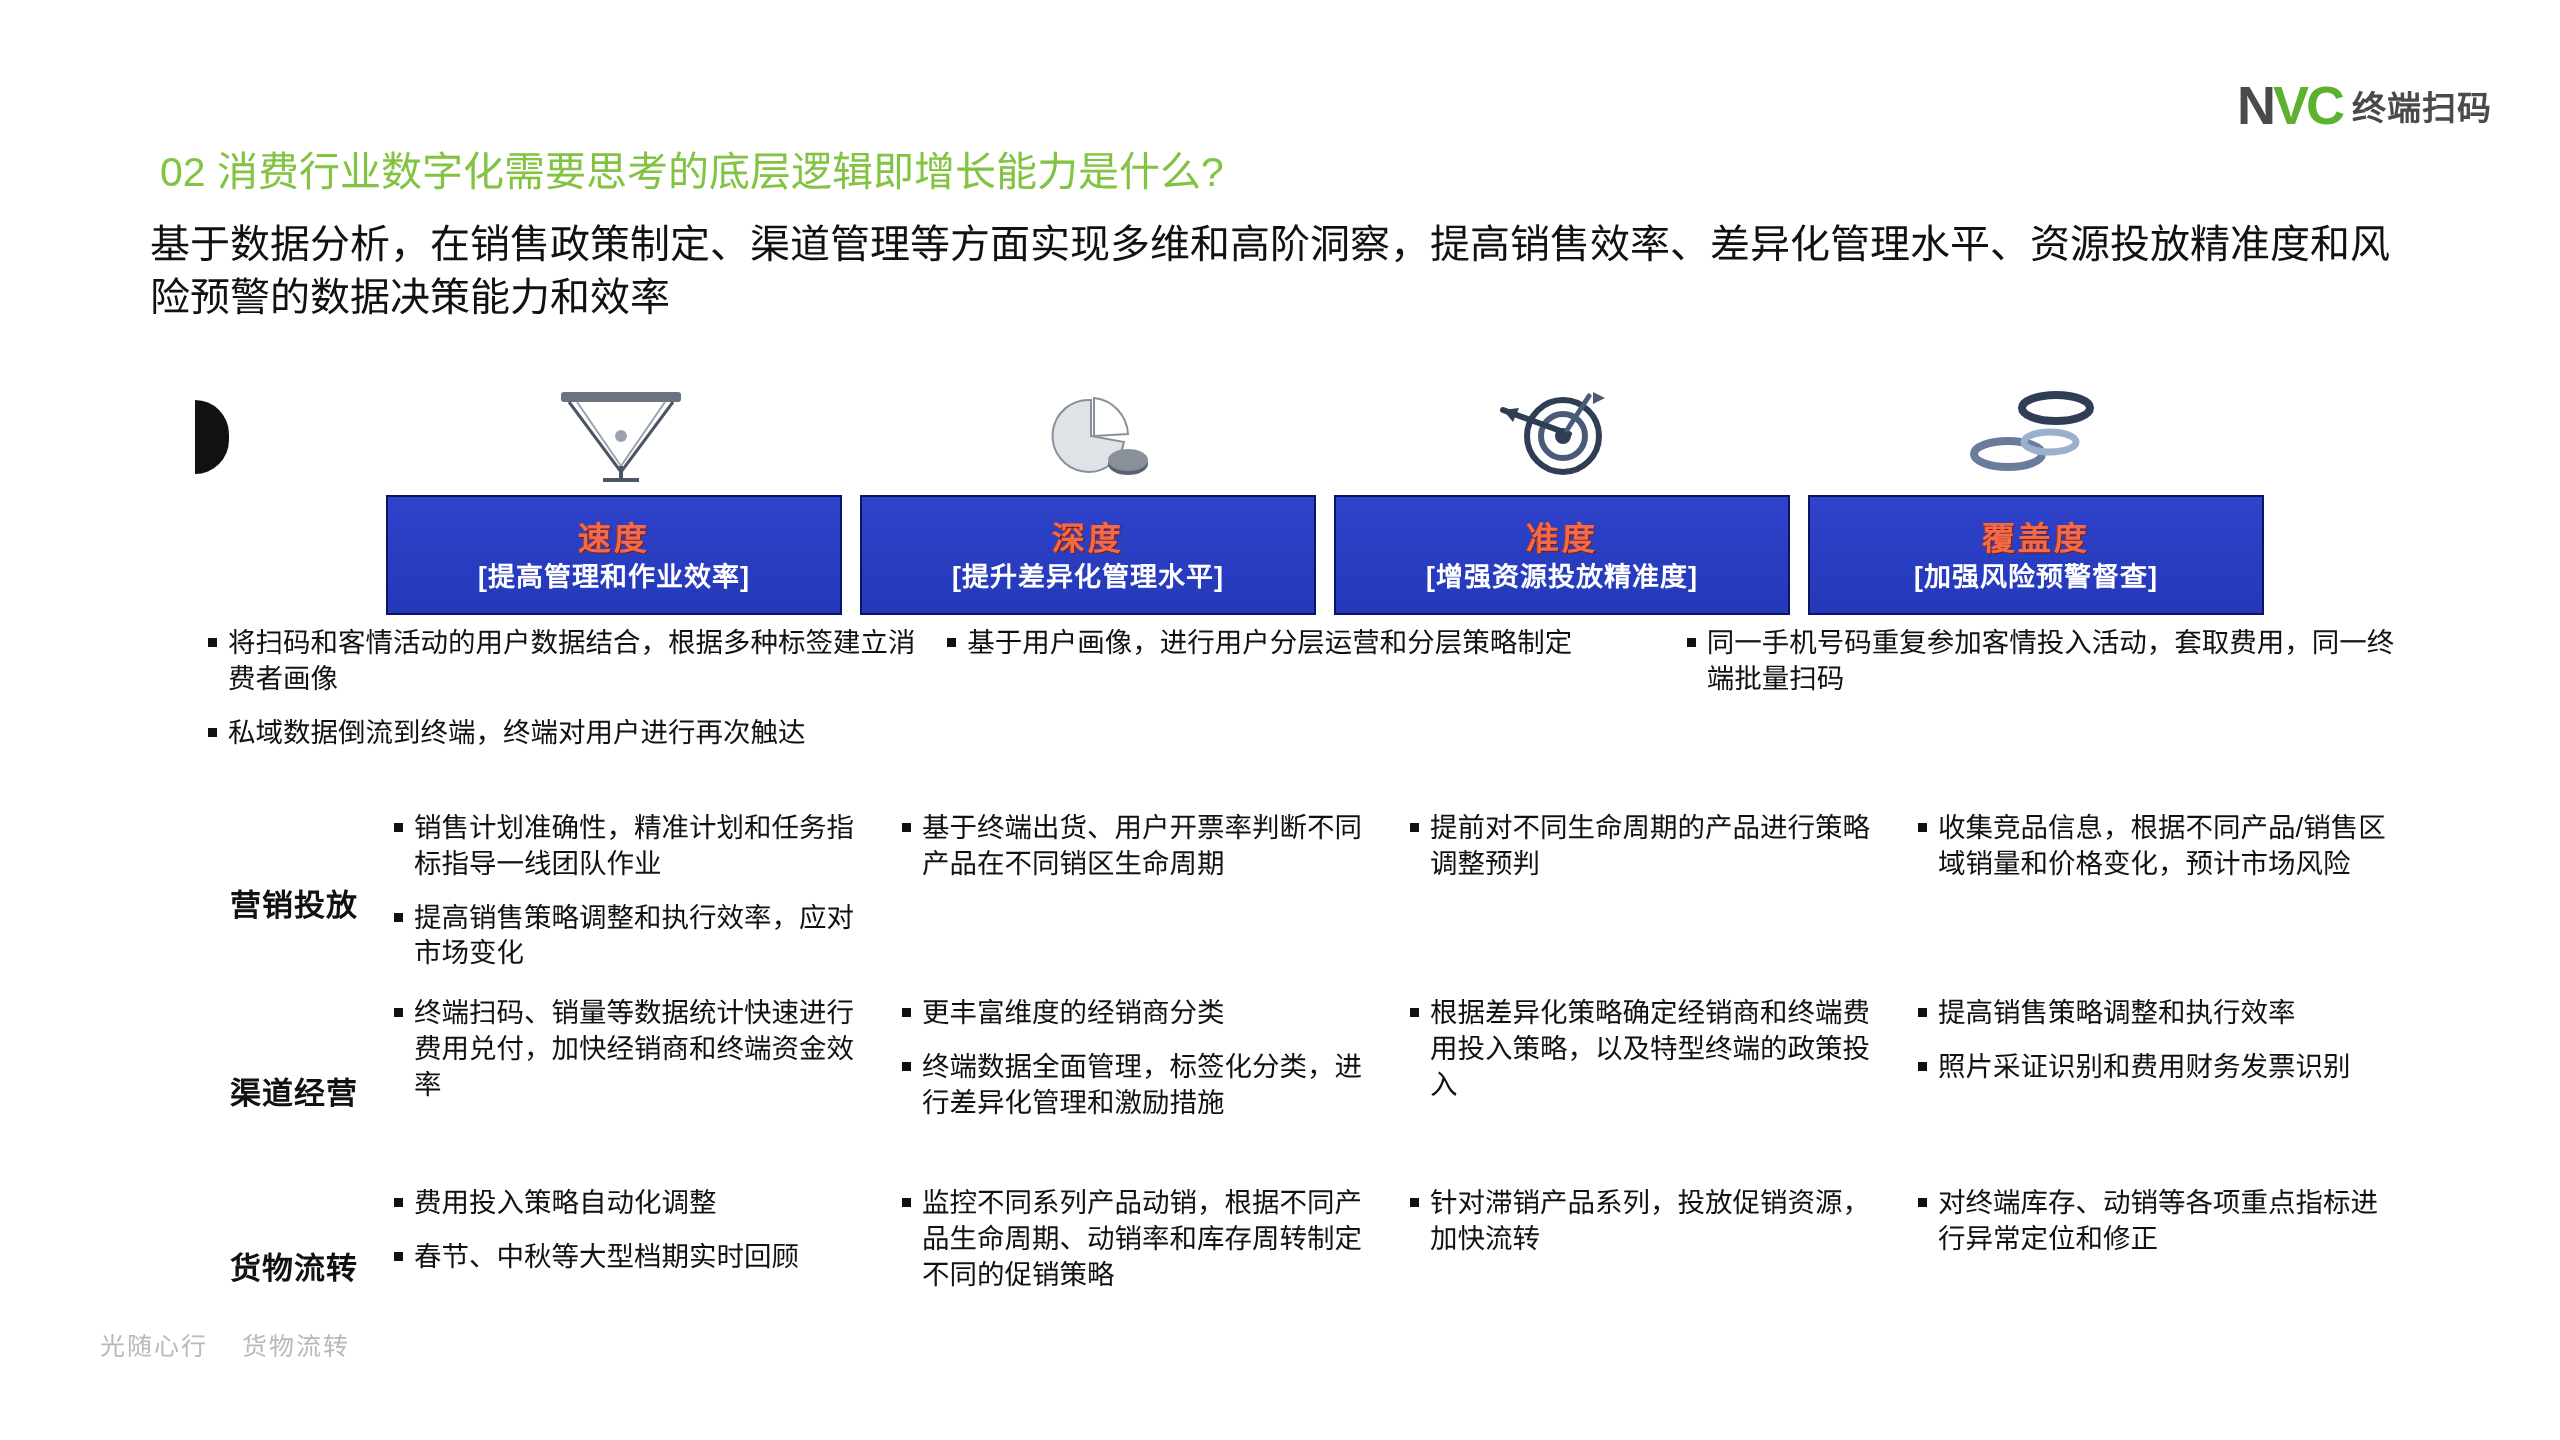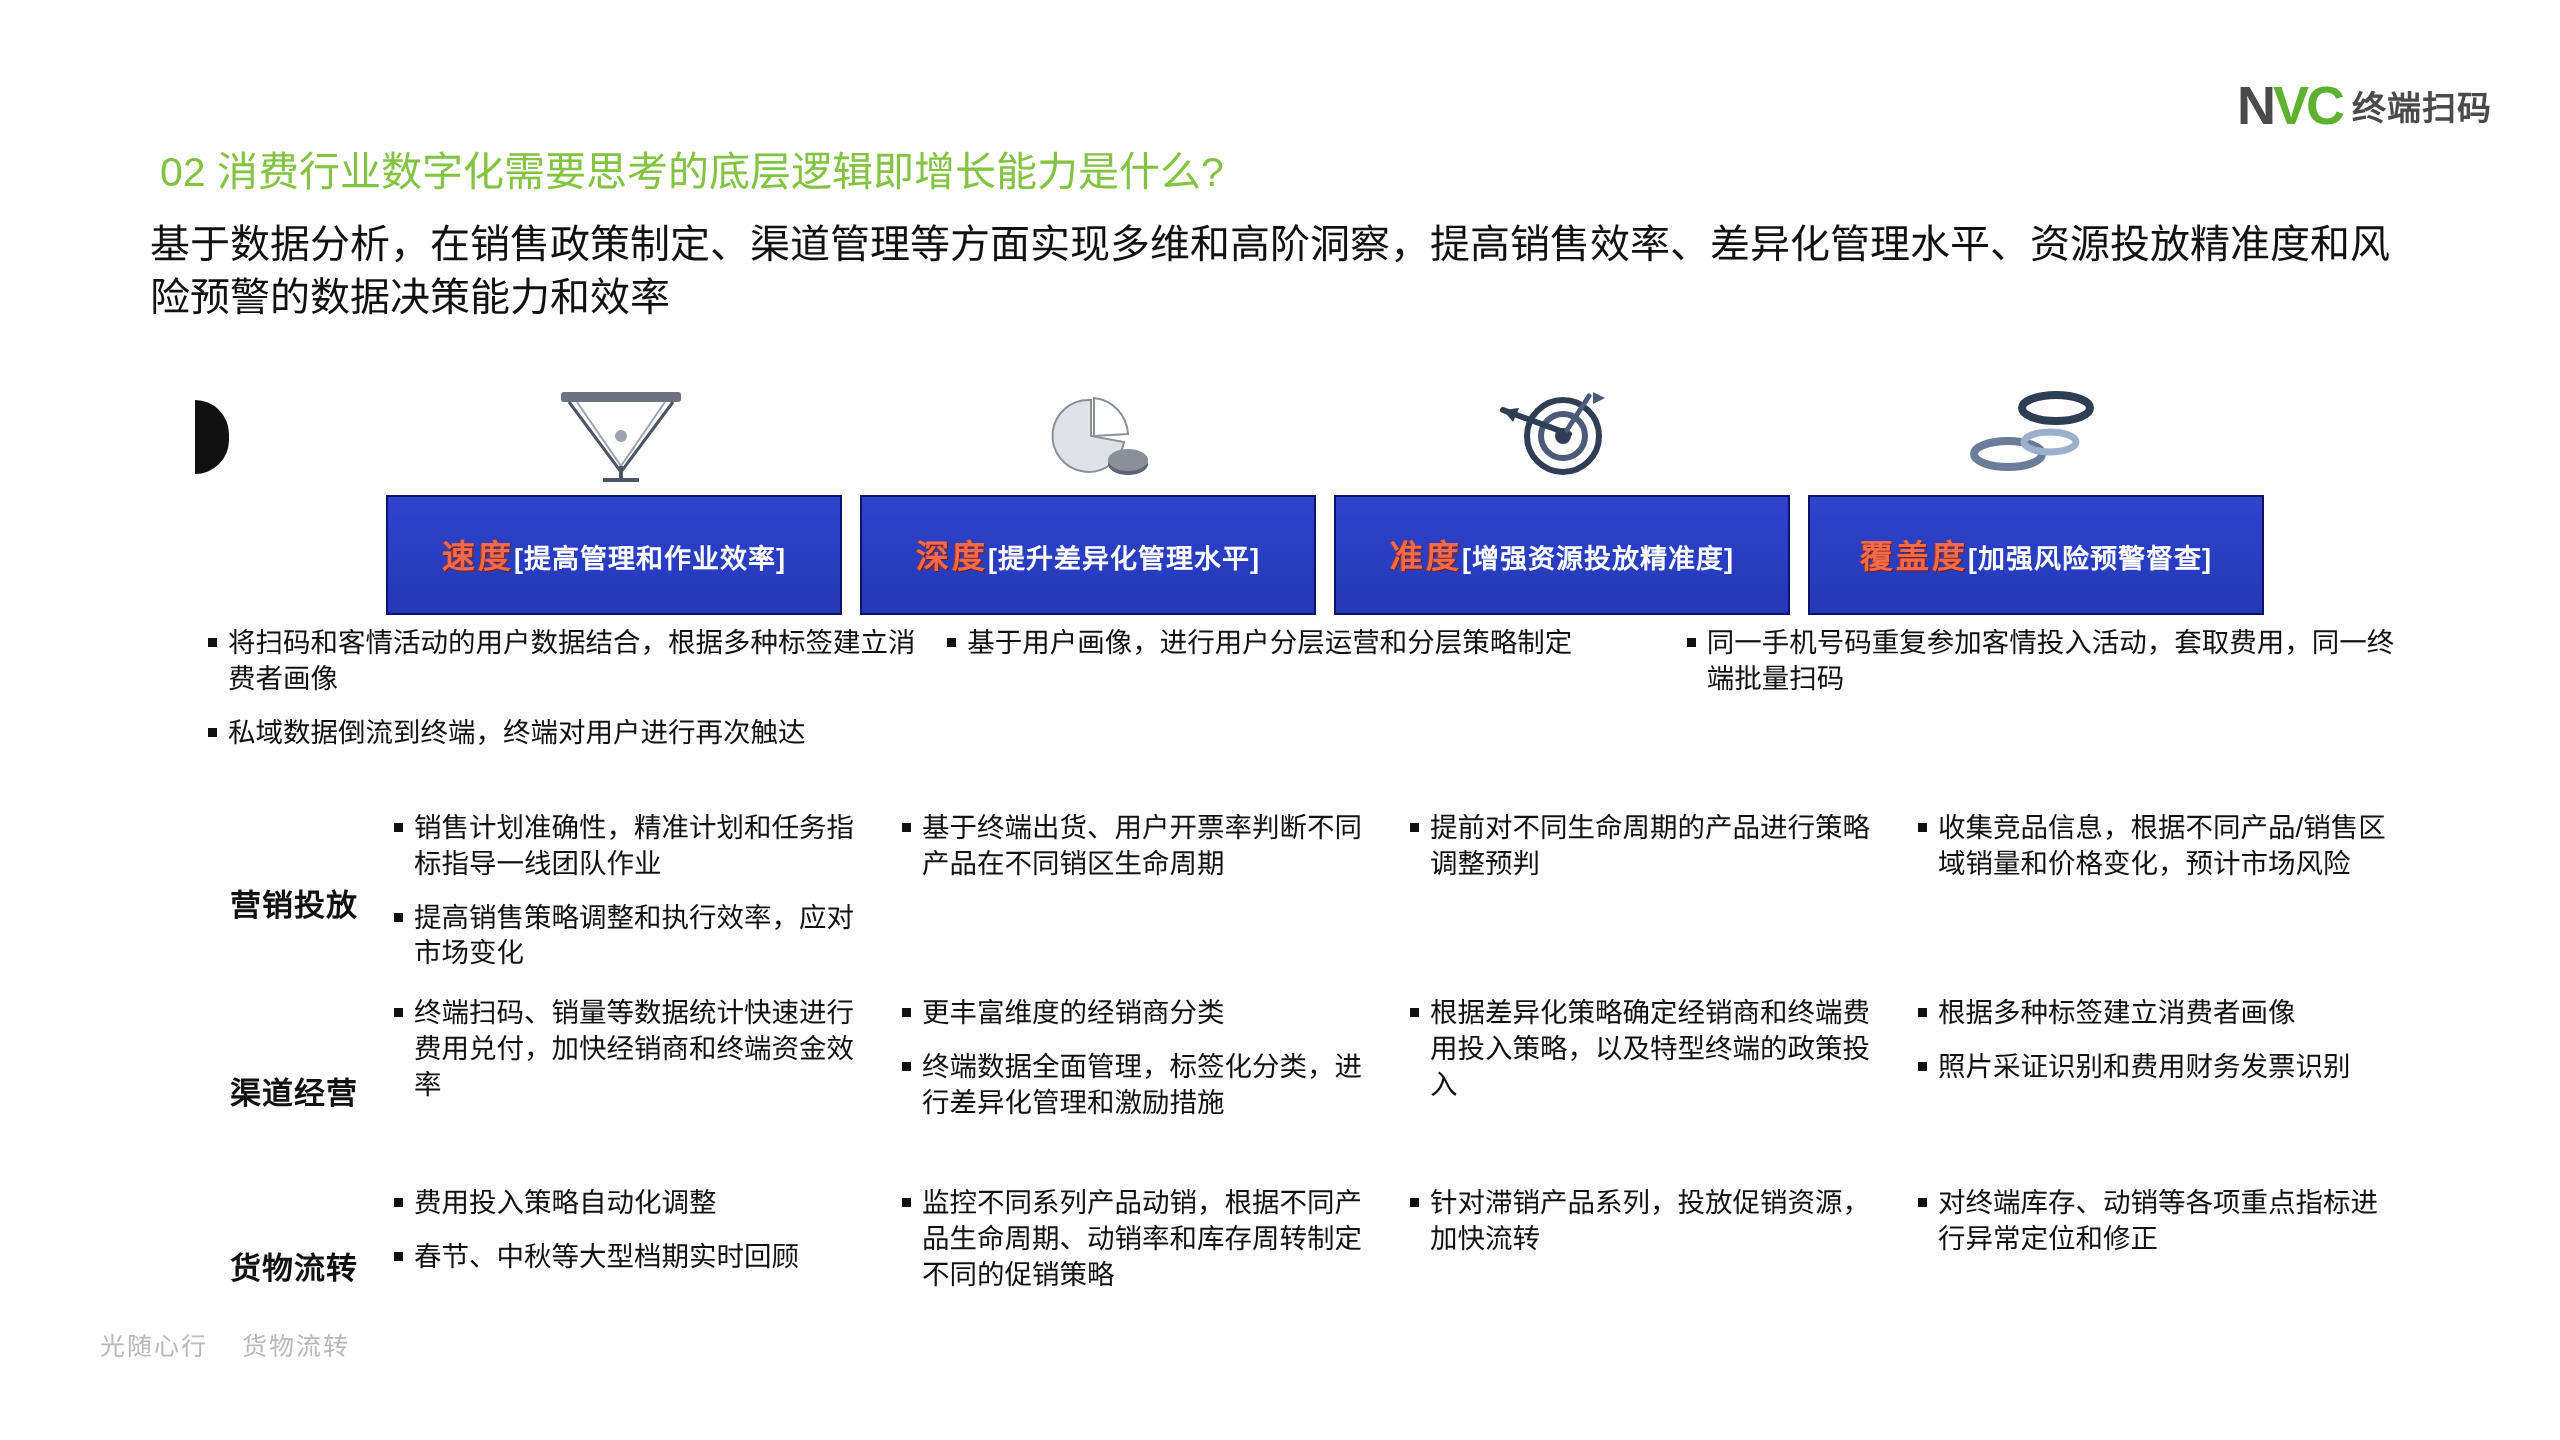--- a/index.html
+++ b/index.html
@@ -40,21 +40,21 @@
   .icon-cell { width: 490px; display: flex; justify-content: center; align-items: flex-end; }
   .icon-cell svg { display: block; }
 
   
   .headers { position: absolute; left: 386px; top: 495px; width: 1878px; height: 120px; display: flex; gap: 18px; }
   .hdr {
     flex: 1 1 0;
     background: #2b3fc4;
     background: linear-gradient(180deg,#2f43cc 0%, #2438b8 100%);
     border: 2px solid #0c1468;
-    display: flex; flex-direction: row; align-items: center; justify-content: center;
+    display: flex; flex-direction: column; align-items: center; justify-content: center;
     padding-top: 4px;
   }
   .hdr-title {
     font-size: 33px; font-weight: 700; color: #f26a4b; letter-spacing: 3px;
     text-shadow: 1px 1px 0 #7a1d06, -1px 0 0 #b33a18;
     line-height: 1.08;
   }
   .hdr-sub {
     font-size: 27px; font-weight: 700; color: #ffffff; letter-spacing: 1px;
     line-height: 1.2; margin-top: 4px;
@@ -216,21 +216,21 @@
           <div class="bullet">终端扫码、销量等数据统计快速进行费用兑付，加快经销商和终端资金效率</div>
         </div>
         <div class="cell">
           <div class="bullet">更丰富维度的经销商分类</div>
           <div class="bullet">终端数据全面管理，标签化分类，进行差异化管理和激励措施</div>
         </div>
         <div class="cell">
           <div class="bullet">根据差异化策略确定经销商和终端费用投入策略，以及特型终端的政策投入</div>
         </div>
         <div class="cell">
-          <div class="bullet">根据多种标签建立消费者画像</div>
+          <div class="bullet">提高销售策略调整和执行效率</div>
           <div class="bullet">照片采证识别和费用财务发票识别</div>
         </div>
       </div>
     </div>
 
     <div class="row row-r4">
       <div class="row-label">货物流转</div>
       <div class="cells">
         <div class="cell">
           <div class="bullet">费用投入策略自动化调整</div>

